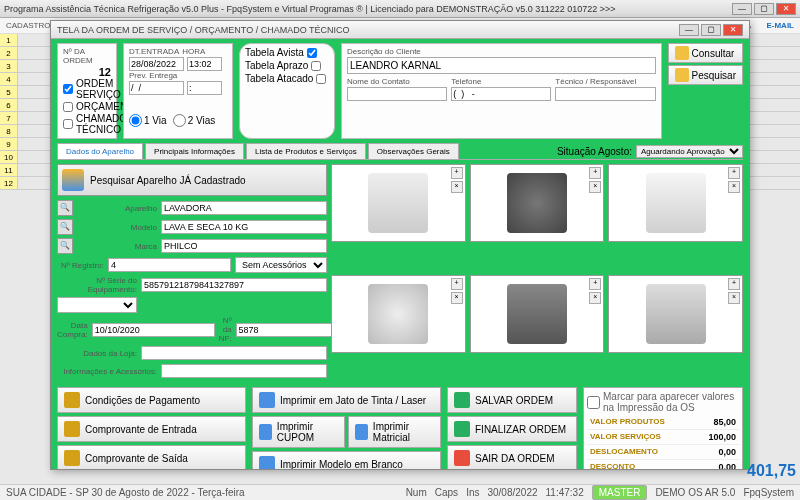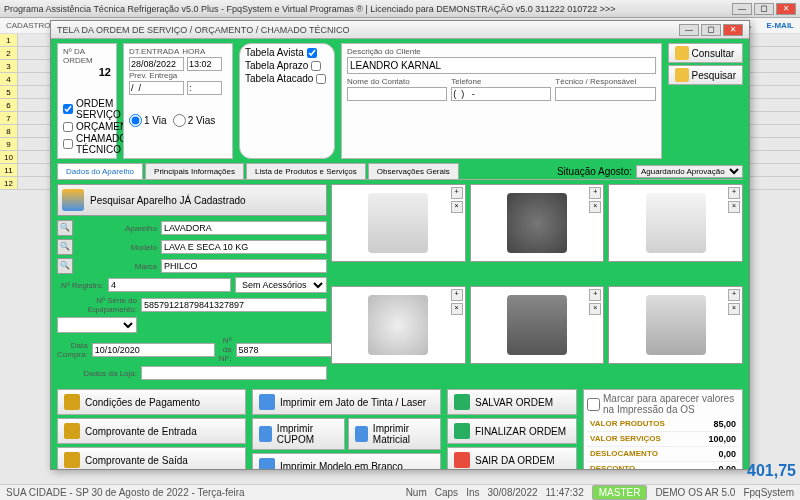--- a/index.html
+++ b/index.html
@@ -18,21 +18,21 @@
 .modal { position: absolute; left: 50px; top: 20px; width: 700px; height: 450px; background: #22c55e; border: 1px solid #888; box-shadow: 2px 2px 8px rgba(0,0,0,0.3); display: flex; flex-direction: column; }
 .modal-title { background: linear-gradient(#fafafa,#e0e0e0); height: 18px; display: flex; align-items: center; padding: 0 6px; border-bottom: 1px solid #aaa; }
 .modal-title span { color: #444; font-size: 9px; }
 .modal-body { flex: 1; padding: 4px 6px; overflow: hidden; }
 .top-row { display: flex; gap: 6px; margin-bottom: 4px; }
 .box { border: 1px solid #bbb; padding: 3px 5px; background: #fdfdfd; }
 .lbl { font-size: 8px; color: #555; margin-bottom: 1px; display: block; }
 .val { font-size: 11px; color: #000; }
 .ordnum { width: 60px; }
 .ordnum .val { text-align: right; font-weight: bold; }
-.chks { display: flex; flex-direction: column; gap: 1px; margin-top: 20px; }
+.chks { display: flex; flex-direction: column; gap: 1px; margin-top: 0; }
 .chk { display: flex; align-items: center; gap: 3px; font-size: 8px; }
 .chk input { width: 10px; height: 10px; }
 .dtbox { width: 110px; }
 .dtrow { display: flex; gap: 3px; }
 .dtrow input { width: 55px; font-size: 9px; padding: 1px; border: 1px solid #aaa; }
 .dtrow input.hora { width: 35px; }
 .radios { display: flex; gap: 6px; margin-top: 19px; font-size: 8px; }
 .radios label { display: flex; align-items: center; gap: 2px; }
 .tabela { width: 96px; border-radius: 12px; }
 .tabela .chk { margin-bottom: 2px; }
@@ -291,20 +291,24 @@
         <div class="frow">
             <span class="flbl">Data Compra:</span>
             <input class="sm" value="10/10/2020" style="">
             <span class="flbl" style="width:40px">Nº da NF:</span>
             <input class="sm" value="5878" style="">
           </div>
         <div class="frow">
             <span class="flbl">Dados da Loja:</span>
             <input style="">
           </div>
+        <div class="frow lowinfo">
+            <span class="flbl" style="width:100px">Informações e Acessórios:</span>
+            <input style="">
+          </div>
       </div>
       <div class="photos">
         <div class="photo">
             <div class="img p1"></div>
             <div class="ctrls">
               <div>+</div>
               <div>×</div>
             </div>
           </div>
         <div class="photo">

